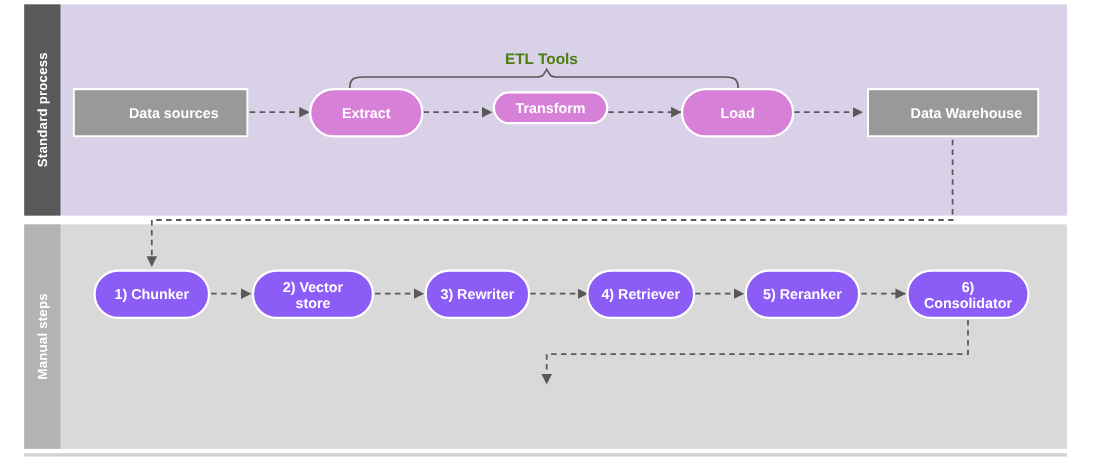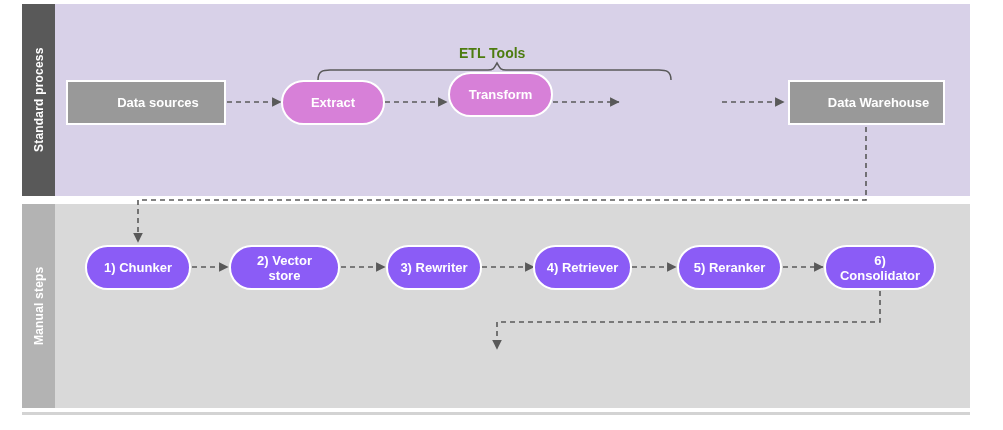--- a/index.html
+++ b/index.html
@@ -164,22 +164,23 @@
     <path fill="none" stroke="#595959" stroke-width="1.5" d="M318,80 C318,71 323,70 330,70 L488,70 C494,70 494,68 497,63
              C500,68 500,70 506,70 L659,70 C666,70 671,71 671,80"></path>
   </svg>
 
   <div class="brace-label" style="left:459px; top:45px;">ETL Tools</div>
 
   <div class="node rect grey-box" style="left:66px; top:80px; width:160px; height:45px;">Data sources</div>
 
   <div class="node pill magenta-pill" style="left:281px; top:80px; width:104px; height:45px;">Extract</div>
 
-  <div class="node pill magenta-pill" style="left:448px; top:72px; width:105px; height:45px;">Transform</div>
+  <div class="node pill magenta-pill" style="left:448px; top:83px; width:105px; height:30px;">Transform</div>
 
+  <div class="node pill magenta-pill" style="left:619px; top:80px; width:103px; height:45px;">Load</div>
 
   <div class="node rect grey-box" style="left:788px; top:80px; width:157px; height:45px;">Data Warehouse</div>
 
   <div class="node pill grey-pill" style="left:85px; top:245px; width:106px; height:45px;">1) Chunker</div>
 
   <div class="node pill grey-pill" style="left:229px; top:245px; width:111px; height:45px; padding:0 14px;">2) Vector store</div>
 
   <div class="node pill grey-pill" style="left:386px; top:245px; width:96px; height:45px;">3) Rewriter</div>
 
   <div class="node pill grey-pill" style="left:533px; top:245px; width:99px; height:45px;">4) Retriever</div>

